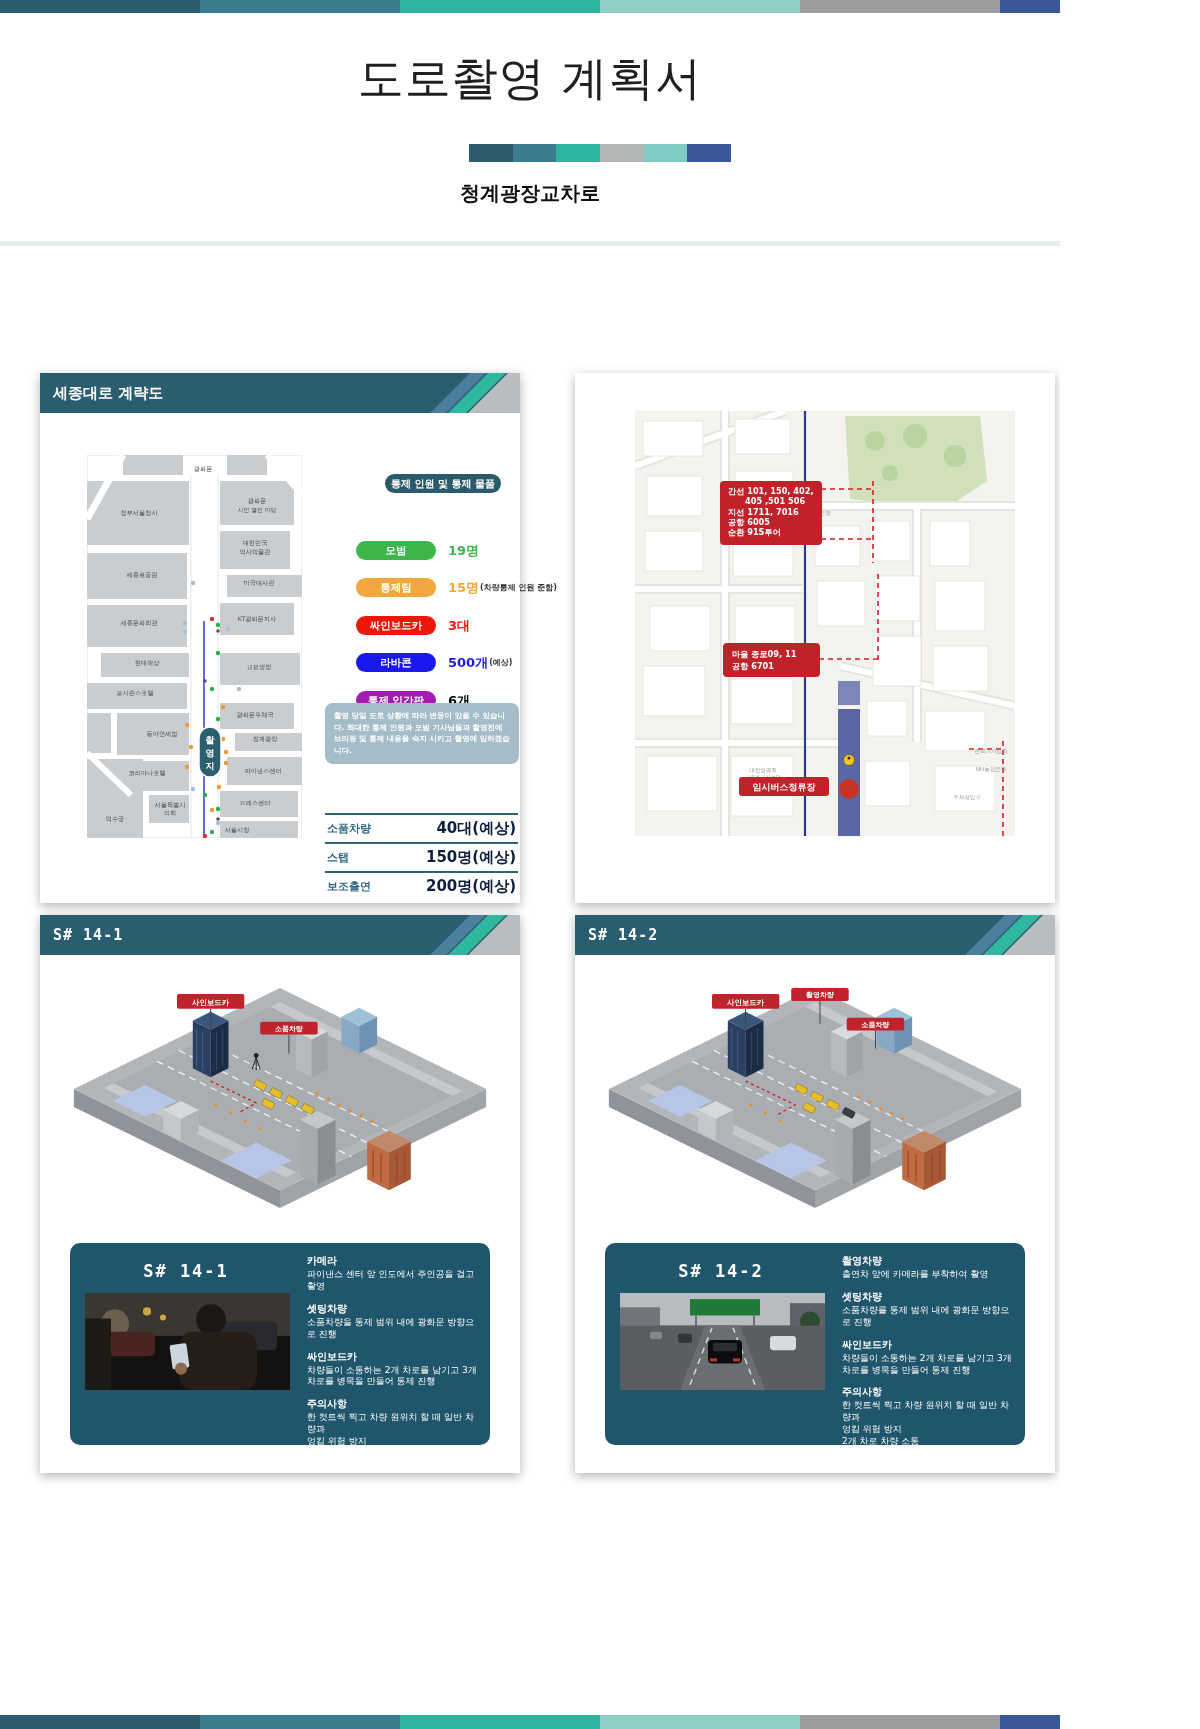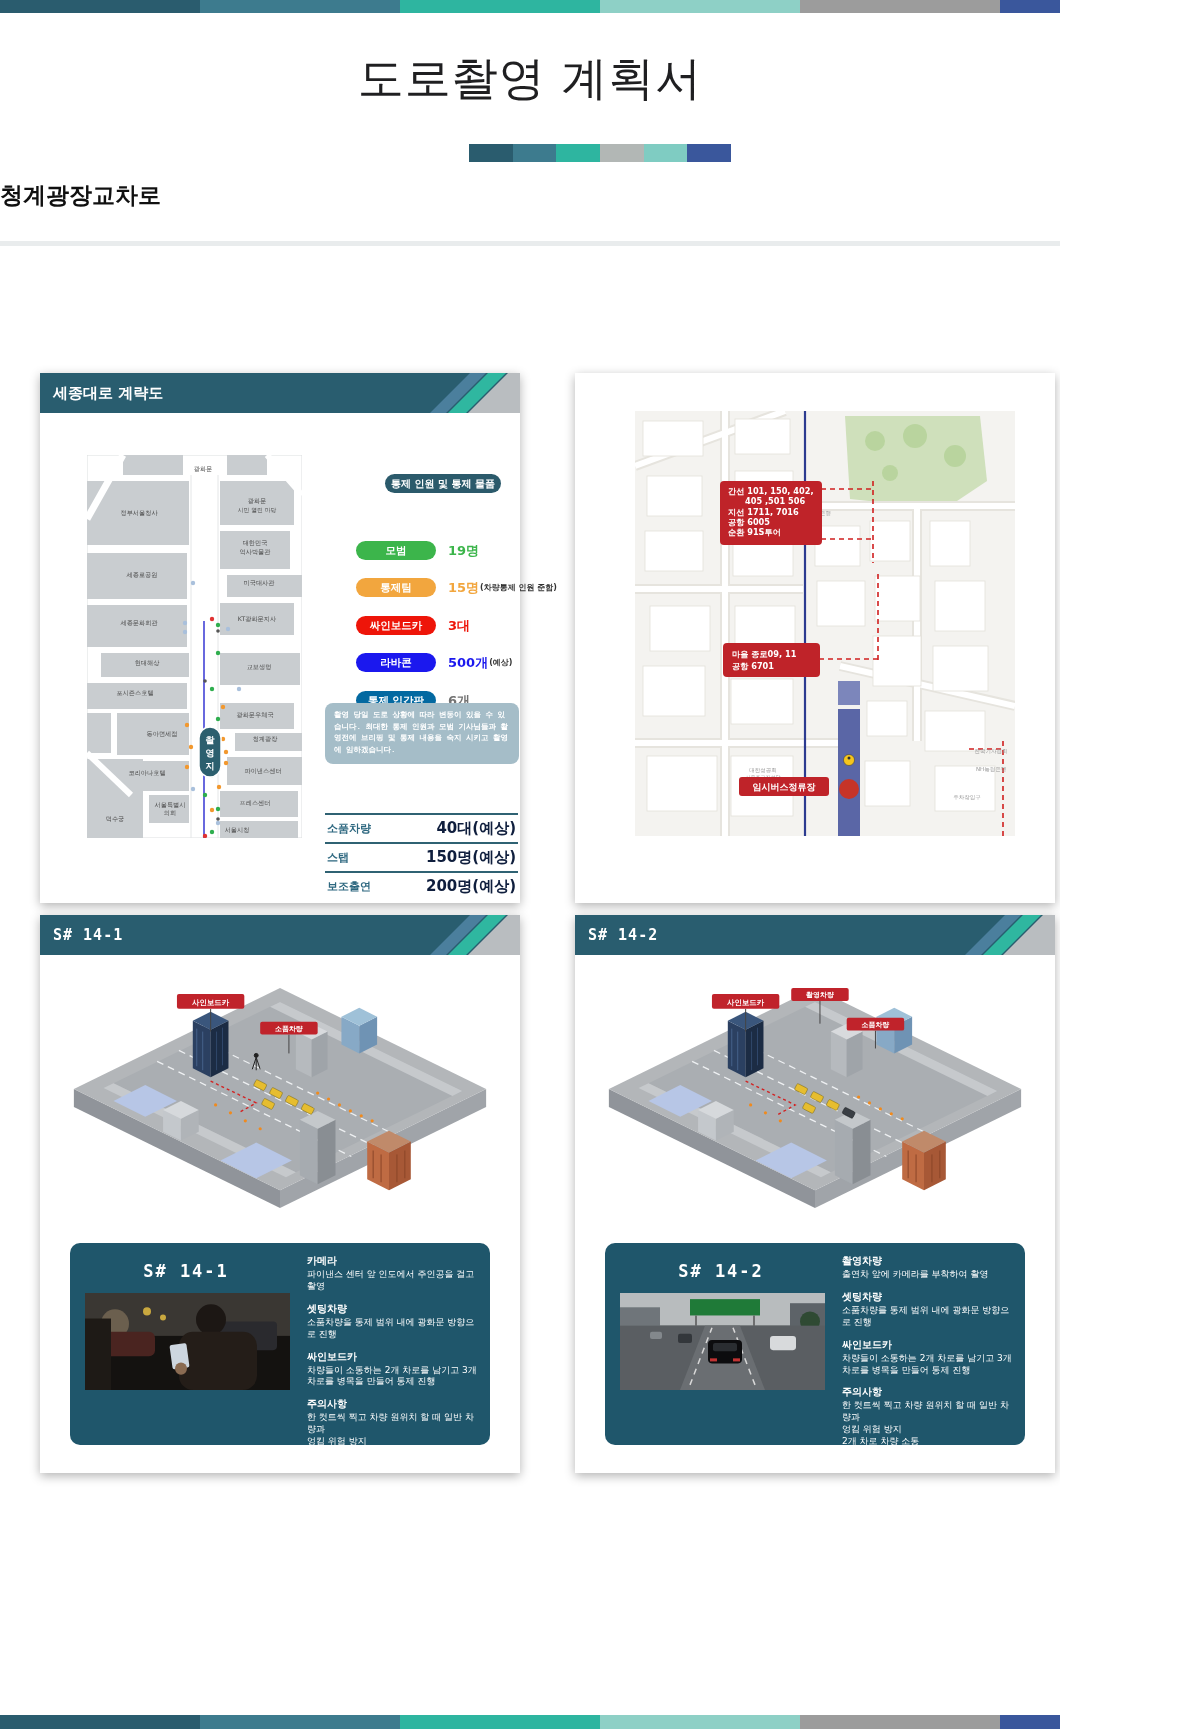--- a/index.html
+++ b/index.html
@@ -9,22 +9,22 @@
   
   .cbar{position:absolute;left:0;width:1200px;height:13px;display:flex;}
   .cbar div{flex:1;}
   .cbar.top{top:0;}
   .cbar.bottom{top:auto;bottom:0;height:14px;}
 
   .main-title{position:absolute;top:48px;left:0;width:100%;text-align:center;
     font-size:46px;font-weight:400;letter-spacing:1px;color:#1f1f21;}
   .minibar{position:absolute;top:144px;left:469px;width:262px;height:18px;display:flex;}
   .minibar div{flex:1;}
-  .subtitle{position:absolute;top:180px;left:0;width:100%;text-align:left;
-    font-size:23px;font-weight:700;color:#101010;}
+  .subtitle{position:absolute;top:180px;left:0;width:100%;text-align:center;
+    font-size:20px;font-weight:700;color:#101010;}
   .divider{position:absolute;top:241px;left:0;width:100%;height:5px;background:#e9eced;}
 
   
   .panel{position:absolute;width:480px;background:#fff;box-shadow:0 3px 10px rgba(0,0,0,.30);}
   .p1{left:40px;top:373px;height:530px;}
   .p2{left:575px;top:373px;height:530px;}
   .p3{left:40px;top:915px;height:558px;}
   .p4{left:575px;top:915px;height:558px;}
   .phead{position:relative;height:40px;background:#295d6f;color:#fff;font-size:15px;
     font-weight:700;line-height:40px;padding-left:13px;box-sizing:border-box;overflow:hidden;}
@@ -32,27 +32,27 @@
   .decor{position:absolute;right:0;top:0;width:130px;height:40px;}
 
   
   .map1{position:absolute;left:47px;top:82px;width:215px;height:383px;}
   .lg-title{position:absolute;left:345px;top:101px;width:116px;height:19px;background:#2b5a6b;
     border-radius:10px;color:#fff;font-size:10px;font-weight:700;text-align:center;line-height:19px;}
   .lg-row{position:absolute;left:316px;height:19px;display:flex;align-items:center;white-space:nowrap;margin-top:20px;}
   .pill{width:80px;height:19px;border-radius:10px;color:#fff;font-size:10.5px;font-weight:700;
     text-align:center;line-height:19px;flex:0 0 auto;}
   .pill.green{background:#3cb54b;} .pill.orange{background:#f2a63e;} .pill.red{background:#ee1509;}
-  .pill.blue{background:#1b18ee;} .pill.gray{background:#0369a1;text-align:center;}
+  .pill.blue{background:#1b18ee;} .pill.gray{background:#a21caf;text-align:center;}
   .lg-val{margin-left:12px;font-size:13px;font-weight:700;}
   .lg-val.green{color:#3cb54b;} .lg-val.orange{color:#f2a63e;} .lg-val.red{color:#ee1509;}
-  .lg-val.blue{color:#1b18ee;} .lg-val.dark{color:#737373;}
+  .lg-val.blue{color:#1b18ee;} .lg-val.dark{color:#000000;}
   .lg-suf{font-size:8px;font-weight:700;color:#333;margin-left:1px;}
   .note-box{position:absolute;left:285px;top:330px;width:176px;background:#a5bdc8;border-radius:8px;
-    color:#fff;font-size:7.5px;line-height:1.55;padding:7px 9px;font-weight:700;font-family:Liberation Mono, monospace;}
+    color:#fff;font-size:7.5px;line-height:1.55;padding:7px 9px;font-weight:700;}
   .ptable{position:absolute;left:285px;top:440px;width:193px;}
   .ptable .trow{border-top:2px solid #2f6273;display:flex;justify-content:space-between;
     align-items:center;height:27px;padding:0 2px;}
   .tlabel{color:#2e6880;font-weight:700;font-size:11px;}
   .tvalue{color:#0f1e3d;font-weight:700;font-size:15px;}
 
   
   .map2{position:absolute;left:60px;top:38px;width:380px;height:425px;}
 
   

